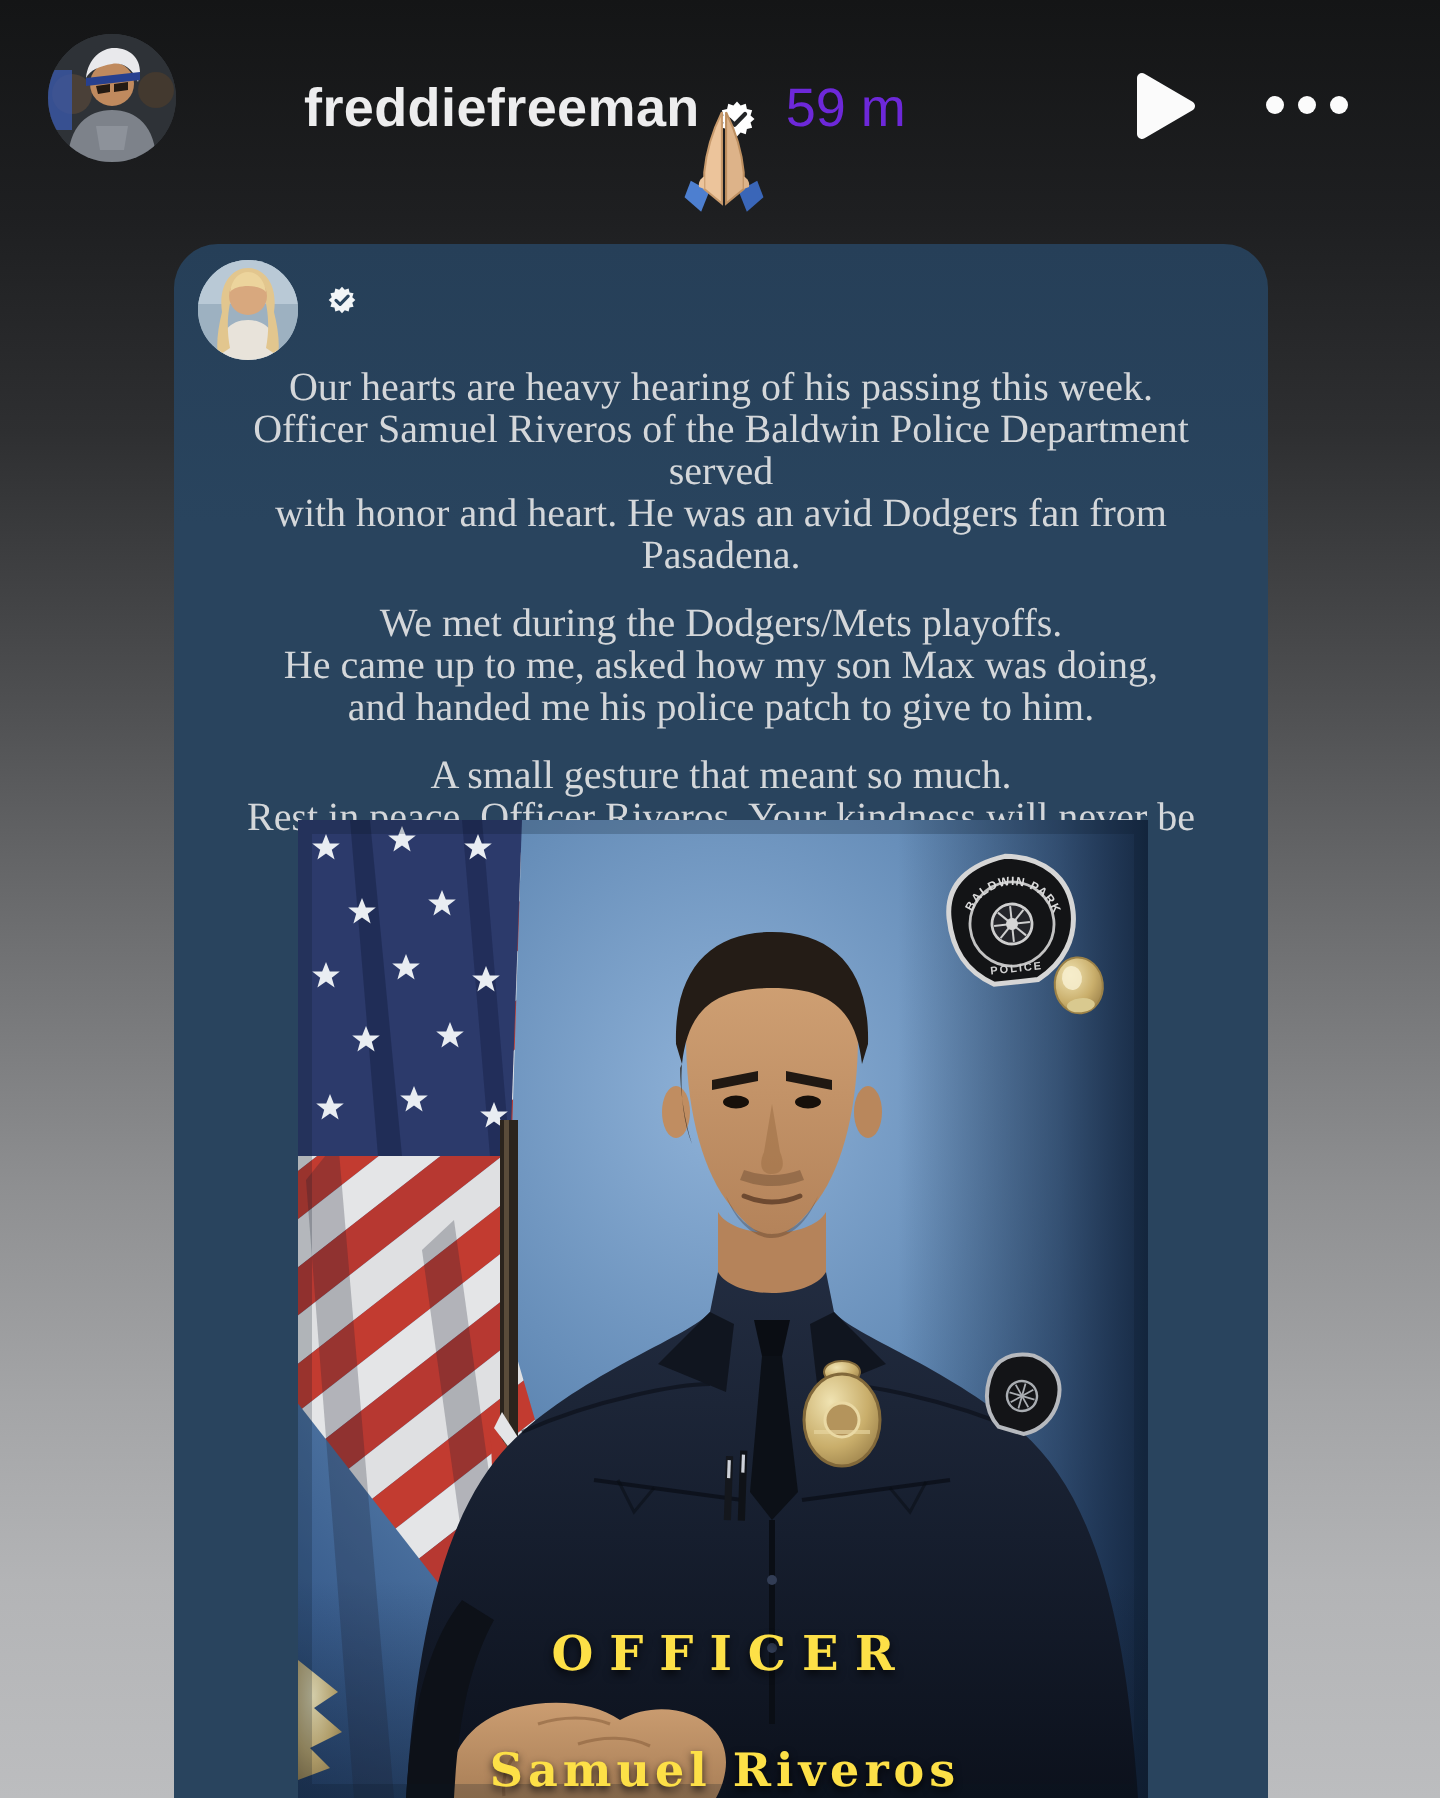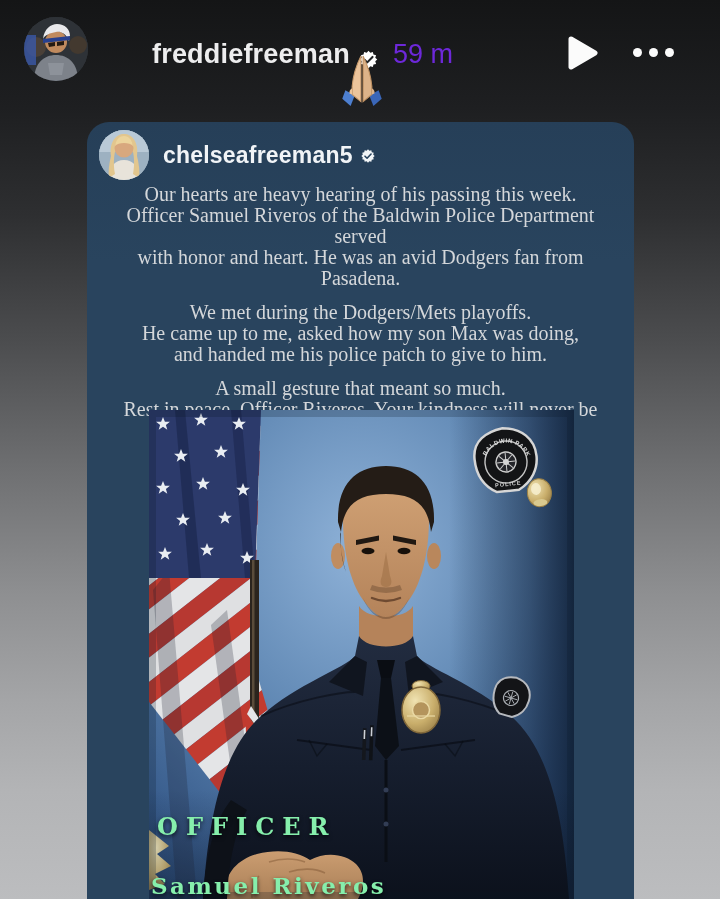--- a/index.html
+++ b/index.html
@@ -46,22 +46,22 @@
   .card-text p{margin:0 0 13px 0;white-space:pre-line;}
   .heart{display:inline-block;margin-top:1px;line-height:0;}
 
   
   .photo{
     position:absolute;left:62px;top:288px;width:425px;height:489px;margin:0;
     overflow:hidden;background:#35598a;
   }
   .photo svg.scene{position:absolute;left:0;top:0;}
   .photo-caption{
-    position:absolute;left:0;right:0;bottom:0;
-    font-family:"DejaVu Serif","Liberation Serif",serif;color:#86efac;
+    position:absolute;left:0;right:0;bottom:0;text-align:center;
+    font-family:"DejaVu Serif","Liberation Serif",serif;color:#fde047;
     text-shadow:0 2px 4px rgba(0,0,0,.75);
   }
   .caption-1{font-size:24px;font-weight:700;letter-spacing:8px;padding-left:8px;line-height:27px;}
   .caption-2{font-size:23px;font-weight:700;letter-spacing:2.5px;padding-left:2px;line-height:26px;margin-top:33px;}
 </style>
 </head>
 <body>
 
 <div class="stage">
 
@@ -124,21 +124,20 @@
         <svg width="50" height="50" viewBox="0 0 50 50">
           <rect width="50" height="50" fill="#9db1c1"></rect>
           <rect x="0" y="0" width="50" height="22" fill="#b9c9d6"></rect>
           <path d="M10,50 C10,36 16,30 25,30 C34,30 40,36 40,50 Z" fill="#e8e3da"></path>
           <path d="M12,26 C10,12 17,4 25,4 C33,4 40,12 38,26 C40,34 41,42 40,48 L34,44 C36,34 35,24 33,18 C30,22 20,22 17,18 C15,24 14,34 16,44 L10,48 C9,42 10,34 12,26 Z" fill="#e2c68e"></path>
           <circle cx="25" cy="18" r="9.5" fill="#d8a87e"></circle>
           <path d="M16,16 C17,9 21,6 25,6 C29,6 33,9 34,16 C31,12 19,12 16,16 Z" fill="#ecd49c"></path>
         </svg>
       </div>
       <div class="card-user">
-        <span class="card-username">chelseafreeman5</span>
         <span class="badge">
           <svg width="16" height="16" viewBox="0 0 24 24">
             <polygon fill="#f2f5f7" points="22,12 19.73,14.07 20.66,17 17.66,17.66 17,20.66 14.07,19.73 12,22 9.93,19.73 7,20.66 6.34,17.66 3.34,17 4.27,14.07 2,12 4.27,9.93 3.34,7 6.34,6.34 7,3.34 9.93,4.27 12,2 14.07,4.27 17,3.34 17.66,6.34 20.66,7 19.73,9.93"></polygon>
             <path d="M7.5,12.3 L10.6,15.3 L16.6,9.1" fill="none" stroke="#29445e" stroke-width="2.4" stroke-linecap="round" stroke-linejoin="round"></path>
           </svg>
         </span>
       </div>
     </div>
 
     <div class="card-text">

